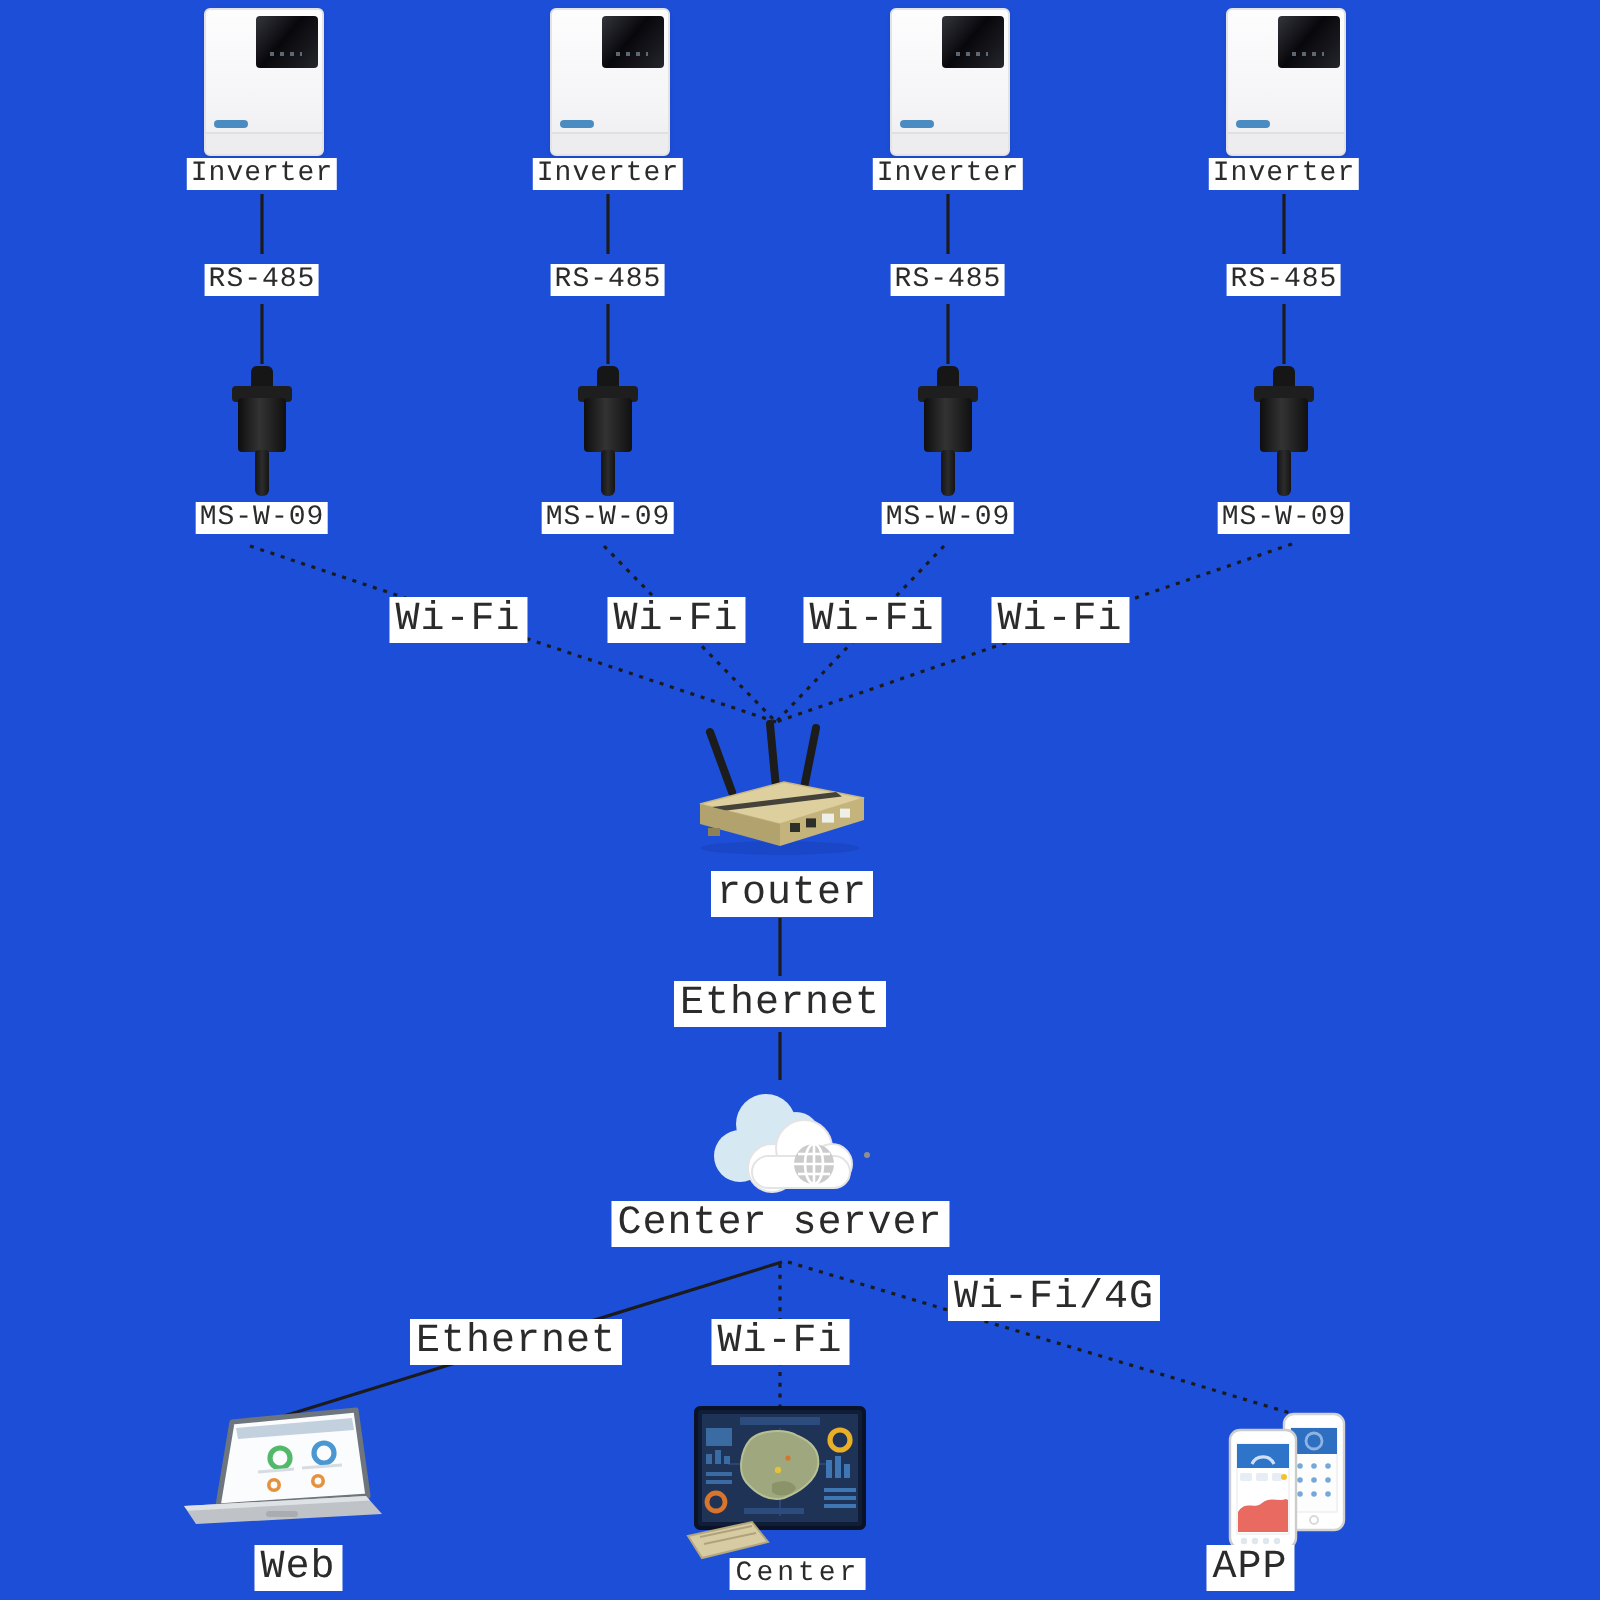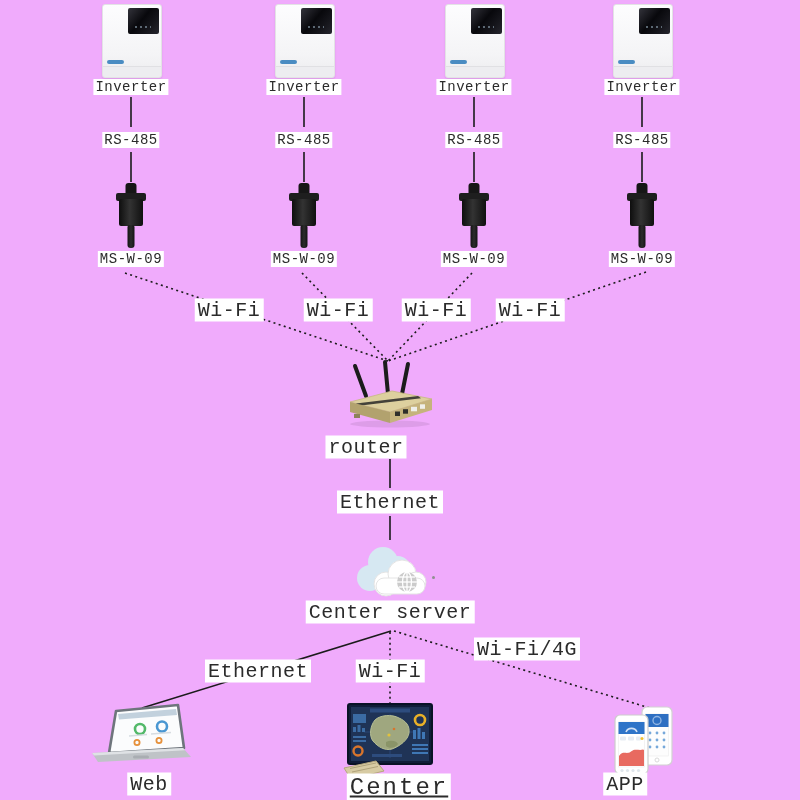--- a/index.html
+++ b/index.html
@@ -1,21 +1,21 @@
 <!DOCTYPE html>
 <html><head>
 <meta charset="utf-8">
 <style>
   html,body{margin:0;padding:0;background:#ffffff;}
-  .stage{position:relative;width:800px;height:800px;background:#f0abfc;overflow:hidden;
+  .stage{position:relative;width:800px;height:800px;background:#1d4ed8;overflow:hidden;
          font-family:"Liberation Mono","DejaVu Sans Mono",monospace;color:#2b2b2b;}
   .lines{position:absolute;left:0;top:0;width:800px;height:800px;pointer-events:none;}
   .lbl{position:absolute;transform:translate(-50%,-50%);font-size:20px;letter-spacing:.5px;
        background:#ffffff;padding:0 3px;white-space:nowrap;z-index:5;}
-  .lbl.big{font-size:24px;letter-spacing:2px;text-decoration:underline;}
+  .lbl.big{font-size:14px;letter-spacing:2px;}
   
   .col{position:absolute;top:0;width:120px;height:280px;}
   .col .cl{position:absolute;left:50%;transform:translateX(-50%);font-size:14px;letter-spacing:.5px;
            background:#fff;padding:0 2px;white-space:nowrap;z-index:5;}
   
   .inverter{position:absolute;left:50%;top:4px;margin-left:-29px;width:58px;height:72px;
             background:linear-gradient(180deg,#fdfdfe 0%,#f4f4f6 70%,#ececee 100%);
             border:1px solid #e3e3e5;border-radius:3px;box-shadow:0 1px 2px rgba(0,0,0,.10);}
   .inverter .screen{position:absolute;right:2px;top:3px;width:31px;height:26px;border-radius:2px;
             background:linear-gradient(130deg,#34343c 0%,#08080c 45%,#17171d 75%,#26262e 100%);}
@@ -155,21 +155,21 @@
       <rect x="52" y="55" width="5" height="4.5" fill="#2f2f2a" transform="skewY(-7) translate(0,62)"></rect>
       <g fill="#2f2f2a">
         <rect x="53" y="55.5" width="5" height="4.5"></rect>
         <rect x="61" y="53.2" width="5" height="4.5"></rect>
         <rect x="69" y="50.8" width="6" height="4.5" fill="#efefea"></rect>
         <rect x="78" y="48.3" width="5" height="4.5" fill="#efefea"></rect>
         <rect x="12" y="58" width="6" height="4" fill="#8d815a"></rect>
       </g>
     </svg>
   </div>
-  <span class="lbl" style="left:366px;top:447px">router</span>
+  <span class="lbl" style="left:396px;top:447px">router</span>
 
   <span class="lbl" style="left:390px;top:502px">Ethernet</span>
 
   <div class="icon" style="left:352px;top:542px;width:78px;height:60px">
     <svg width="78" height="60" viewBox="0 0 78 60">
       <g fill="#d6e8f2">
         <circle cx="18" cy="36" r="13"></circle>
         <circle cx="31" cy="20" r="15"></circle>
         <circle cx="46" cy="26" r="12"></circle>
         <rect x="8" y="28" width="44" height="20" rx="10"></rect>

